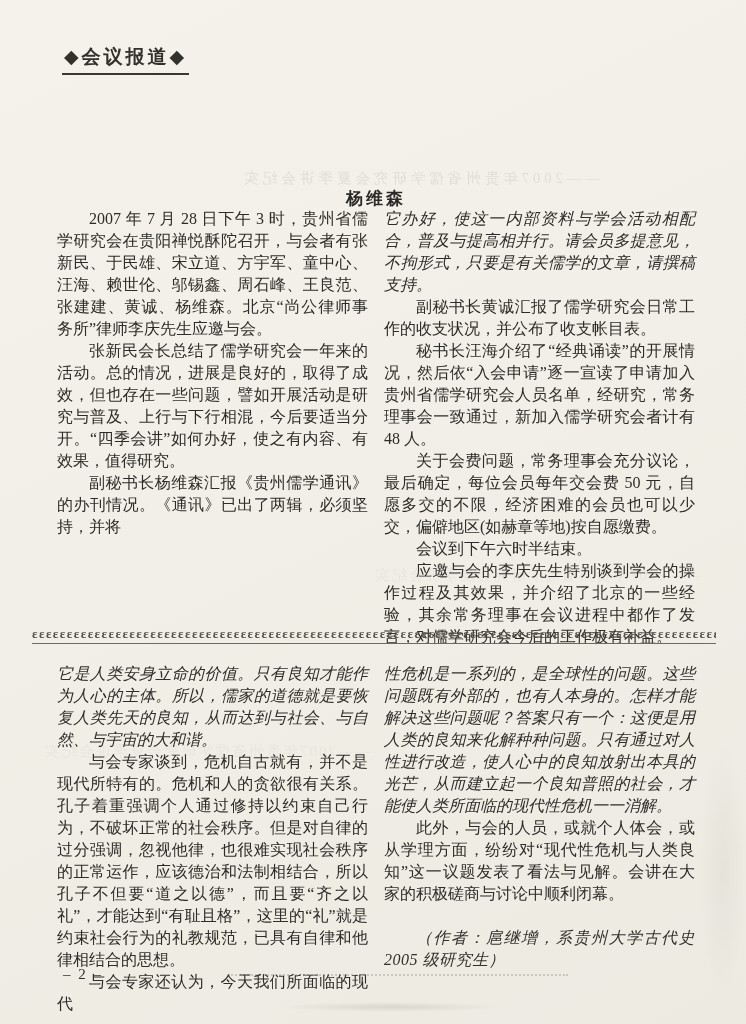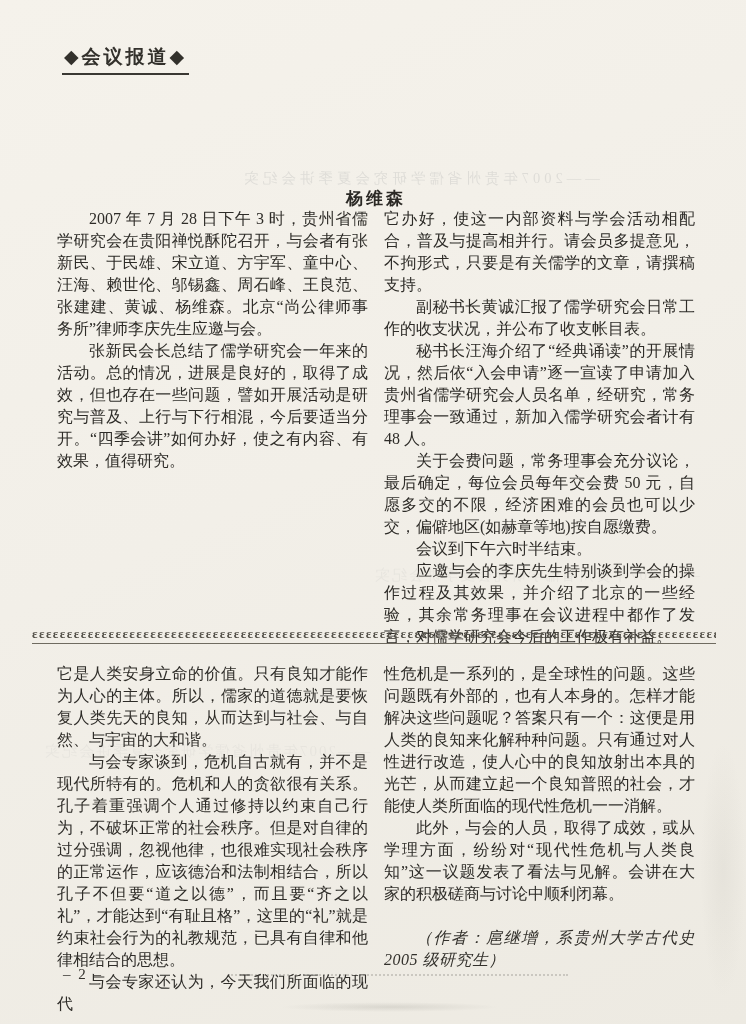--- a/index.html
+++ b/index.html
@@ -60,21 +60,21 @@
   .section.top{top:208px;}
   .section.bottom{top:663px;}
   .col{width:311px;}
   .col p{
     margin:0;
     font-size:16px;line-height:22px;
     text-align:justify;
     text-indent:2em;
     color:#2e2c28;
   }
-  .col p.cont{text-indent:0;}
+  .col p.cont{text-indent:0;font-style:italic;}
   .col p.note{
     margin-top:22px;
     font-style:italic;
     font-size:16px;
     letter-spacing:.5px;
     color:#33312c;
   }
   
   .divider{
     position:absolute;left:32px;top:628px;width:684px;height:15px;
@@ -103,20 +103,21 @@
   <div class="ghost g2">——2007年贵州省儒学研究会夏季讲会纪实</div>
   <div class="ghost g3">——2007年贵州省儒学研究会夏季讲会纪实</div>
   <div class="ghost-dots"></div>
 
   <div class="author">杨维森</div>
 
   <div class="section top">
     <div class="col">
       <p>2007 年 7 月 28 日下午 3 时，贵州省儒学研究会在贵阳禅悦酥陀召开，与会者有张新民、于民雄、宋立道、方宇军、童中心、汪海、赖世伦、邬锡鑫、周石峰、王良范、张建建、黄诚、杨维森。北京“尚公律师事务所”律师李庆先生应邀与会。</p>
       <p>张新民会长总结了儒学研究会一年来的活动。总的情况，进展是良好的，取得了成效，但也存在一些问题，譬如开展活动是研究与普及、上行与下行相混，今后要适当分开。“四季会讲”如何办好，使之有内容、有效果，值得研究。</p>
+      <p>副秘书长杨维森汇报《贵州儒学通讯》的办刊情况。《通讯》已出了两辑，必须坚持，并将</p>
     </div>
     <div class="col">
       <p class="cont">它办好，使这一内部资料与学会活动相配合，普及与提高相并行。请会员多提意见，不拘形式，只要是有关儒学的文章，请撰稿支持。</p>
       <p>副秘书长黄诚汇报了儒学研究会日常工作的收支状况，并公布了收支帐目表。</p>
       <p>秘书长汪海介绍了“经典诵读”的开展情况，然后依“入会申请”逐一宣读了申请加入贵州省儒学研究会人员名单，经研究，常务理事会一致通过，新加入儒学研究会者计有 48 人。</p>
       <p>关于会费问题，常务理事会充分议论，最后确定，每位会员每年交会费 50 元，自愿多交的不限，经济困难的会员也可以少交，偏僻地区(如赫章等地)按自愿缴费。</p>
       <p>会议到下午六时半结束。</p>
       <p>应邀与会的李庆先生特别谈到学会的操作过程及其效果，并介绍了北京的一些经验，其余常务理事在会议进程中都作了发言，对儒学研究会今后的工作极有补益。</p>
     </div>
   </div>
@@ -124,21 +125,21 @@
   <div class="divider">εεεεεεεεεεεεεεεεεεεεεεεεεεεεεεεεεεεεεεεεεεεεεεεεεεεεεεεεεεεεεεεεεεεεεεεεεεεεεεεεεεεεεεεεεεεεεεεεεεεεεεεεεεεεεε</div>
 
   <div class="section bottom">
     <div class="col">
       <p class="cont">它是人类安身立命的价值。只有良知才能作为人心的主体。所以，儒家的道德就是要恢复人类先天的良知，从而达到与社会、与自然、与宇宙的大和谐。</p>
       <p>与会专家谈到，危机自古就有，并不是现代所特有的。危机和人的贪欲很有关系。孔子着重强调个人通过修持以约束自己行为，不破坏正常的社会秩序。但是对自律的过分强调，忽视他律，也很难实现社会秩序的正常运作，应该德治和法制相结合，所以孔子不但要“道之以德”，而且要“齐之以礼”，才能达到“有耻且格”，这里的“礼”就是约束社会行为的礼教规范，已具有自律和他律相结合的思想。</p>
       <p>与会专家还认为，今天我们所面临的现代</p>
     </div>
     <div class="col">
       <p class="cont">性危机是一系列的，是全球性的问题。这些问题既有外部的，也有人本身的。怎样才能解决这些问题呢？答案只有一个：这便是用人类的良知来化解种种问题。只有通过对人性进行改造，使人心中的良知放射出本具的光芒，从而建立起一个良知普照的社会，才能使人类所面临的现代性危机一一消解。</p>
-      <p>此外，与会的人员，取得了成效，或从学理方面，纷纷对“现代性危机与人类良知”这一议题发表了看法与见解。会讲在大家的积极磋商与讨论中顺利闭幕。</p>
+      <p>此外，与会的人员，或就个人体会，或从学理方面，纷纷对“现代性危机与人类良知”这一议题发表了看法与见解。会讲在大家的积极磋商与讨论中顺利闭幕。</p>
       <p class="note">（作者：扈继增，系贵州大学古代史 2005 级研究生）</p>
     </div>
   </div>
 
   <div class="page-number">– 2 –</div>
 
   <div class="smudge s1"></div>
   <div class="smudge s2"></div>
 </div>
 

